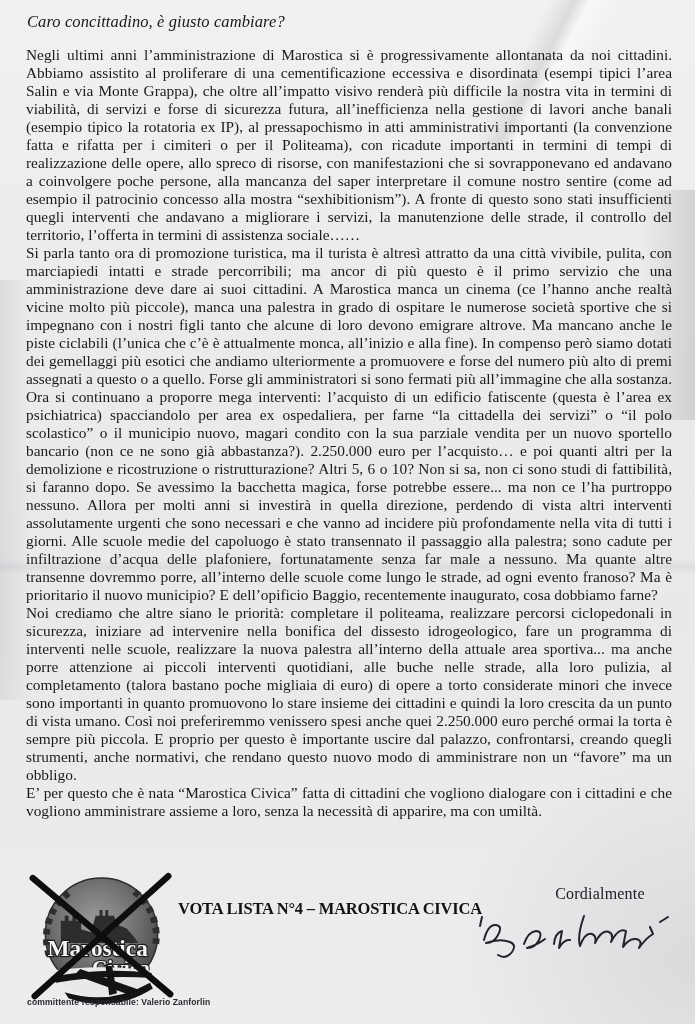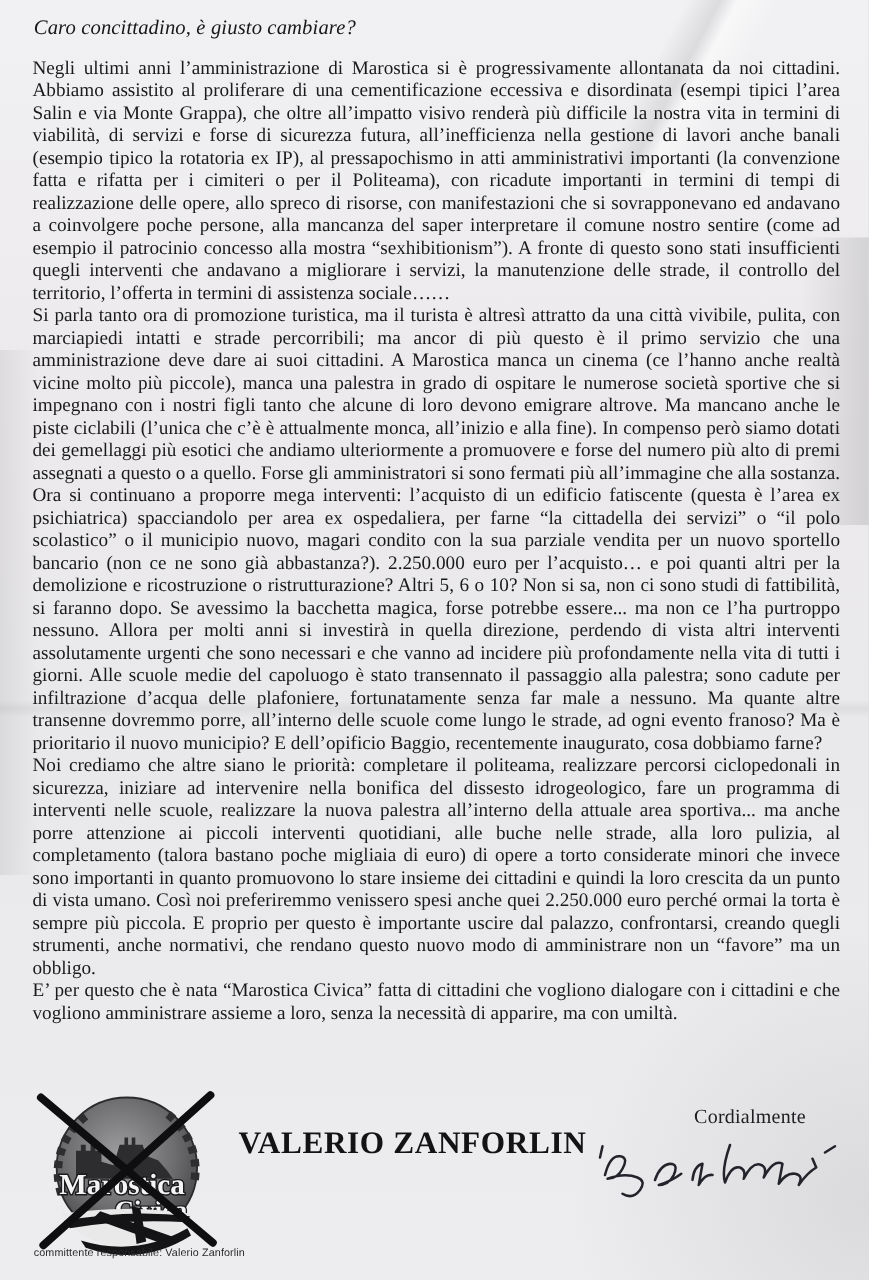--- a/index.html
+++ b/index.html
@@ -50,21 +50,21 @@
 
   .closing{
     position:absolute;left:520px;top:885px;width:160px;
     font-size:16px;color:#202024;text-align:center;letter-spacing:0.2px;
   }
   .signature{position:absolute;left:472px;top:900px;}
   .logo{position:absolute;left:24px;top:872px;}
   .disclaimer{
     position:absolute;left:27px;top:997px;
     font-family:"Liberation Sans", sans-serif;
-    font-size:8.6px;font-weight:normal;color:#2a2a2e;letter-spacing:0.1px;
+    font-size:8.6px;font-weight:bold;color:#2a2a2e;letter-spacing:0.1px;
   }
 </style>
 </head>
 <body>
 
 <div class="paper">
 
   <div class="crease crease-a"></div>
   <div class="crease crease-b"></div>
   <div class="crease crease-c"></div>
@@ -103,21 +103,21 @@
     <path d="M28,108 Q80,98 132,104 L130,109 Q78,106 33,114 Z" fill="#141416"></path>
     <path d="M58,100 L118,121 L110,127 L52,106 Z" fill="#141416"></path>
     <path d="M84,96 l7,1 5,28 -8,2 z" fill="#141416"></path>
     <path d="M42,124 Q88,138 130,114 L133,120 Q92,146 46,130 Z" fill="#141416"></path>
 
     <path d="M9,6 L151,126" stroke="#0e0e10" stroke-width="6.5" stroke-linecap="round" fill="none"></path>
     <path d="M149,4 L11,128" stroke="#0e0e10" stroke-width="6.5" stroke-linecap="round" fill="none"></path>
   </svg>
 
   <div class="footer-center">
-    <div class="candidate">VALERIO ZANFORLIN</div>
+    <div class="vote-line">VOTA LISTA N°4 – MAROSTICA CIVICA</div>
   </div>
 
   <div class="closing">Cordialmente</div>
 
   <svg class="signature" width="210" height="70" viewBox="0 0 210 70">
     <path fill="none" stroke="#23232c" stroke-width="2" stroke-linecap="round" stroke-linejoin="round" d="M8,26 l2,-9 M12,40 q4,-16 12,-15 q7,1 2,10 q-4,8 -12,8 q14,-5 24,-1 q7,3 2,10 q-6,8 -14,3
          M52,44 q4,-12 12,-13 q7,0 3,9 q-4,8 -12,8 q10,-3 18,-9
          M82,44 q1,-11 8,-13 l-3,17 q5,-9 11,-8
          M112,16 q-7,20 -4,30 q5,-14 12,-12 q5,2 3,9 q7,-14 14,-11 q5,2 2,10 q8,-15 15,-11 l-3,16 q6,-9 13,-8 q7,1 3,9 q7,-10 14,-14 l-3,-7
          M188,22 l8,-5"></path>

